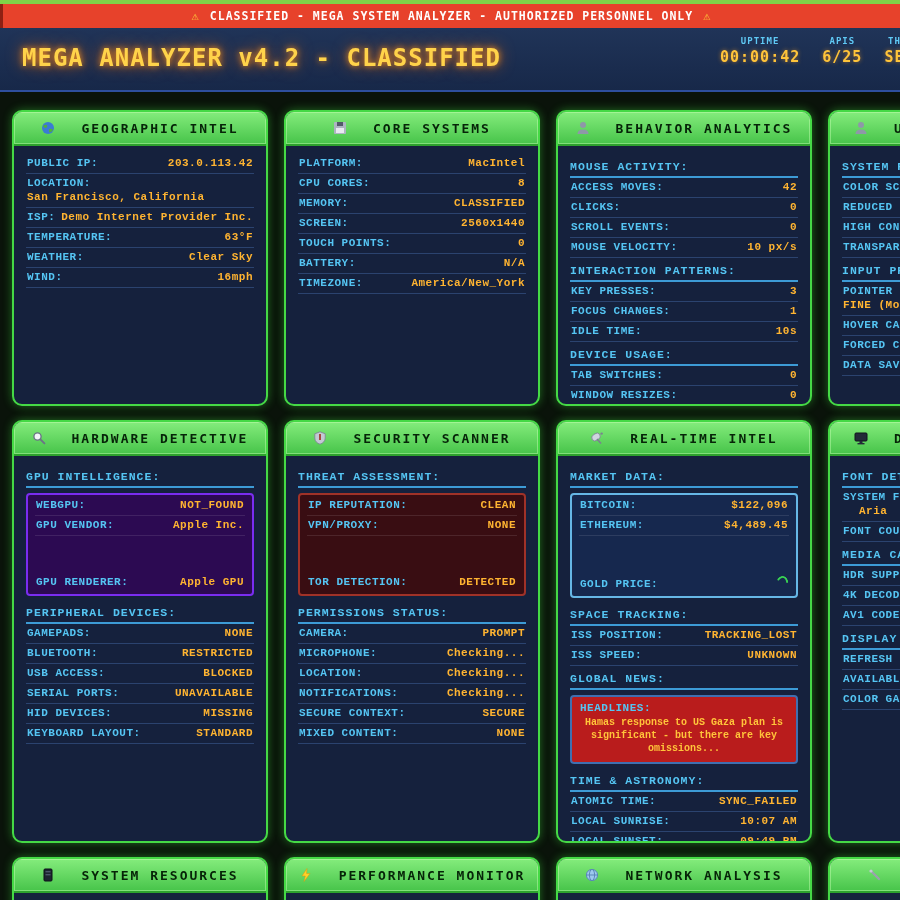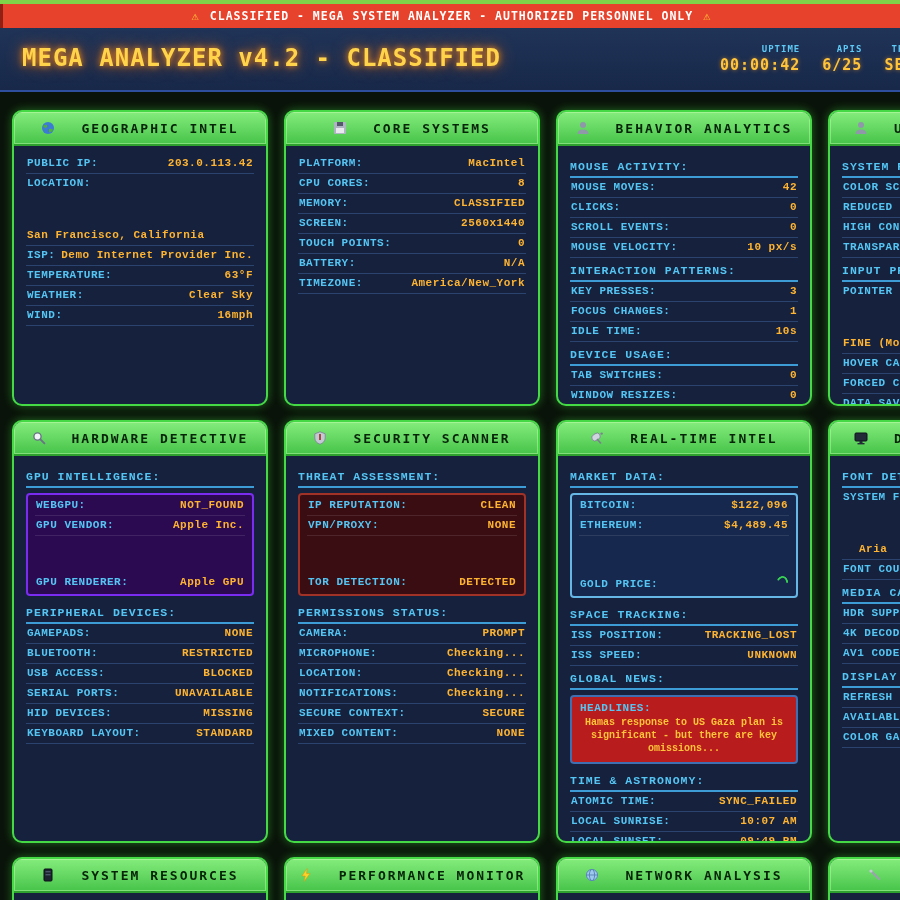--- a/index.html
+++ b/index.html
@@ -22,21 +22,21 @@
   .app-header {
     height:64px; background:linear-gradient(#203458,#172849);
     border-bottom:2px solid #2e4f9e; position:relative;
   }
   .app-title {
     position:absolute; left:22px; top:16px;
     font-size:24px; letter-spacing:1px; color:#ffd34a;
     text-shadow:0 0 6px rgba(255,150,30,.95), 0 0 16px rgba(255,110,0,.8);
   }
   .stats { position:absolute; left:720px; top:8px; display:flex; gap:22px; }
-  .stat { text-align:right;margin-top:8px; }
+  .stat { text-align:center; }
   .stat-label { color:#5fc9f5; font-size:9px; letter-spacing:1px; display:block; }
   .stat-value { color:#ffc43a; font-size:15px; letter-spacing:1px; display:block; margin-top:2px;
                 text-shadow:0 0 4px rgba(255,160,30,.6); }
   
   .grid {
     position:absolute; left:12px; top:110px; width:1072px;
     display:grid; grid-template-columns:repeat(4,256px);
     grid-template-rows:296px 423px 200px; gap:14px 16px;
   }
   .panel {
@@ -63,21 +63,21 @@
     border-bottom:2px solid #3d9bd6;
   }
   .row {
     display:flex; justify-content:space-between; align-items:baseline;
     padding:3px 1px 4px; border-bottom:1px solid #2b436f;
     font-size:11px; letter-spacing:.5px;
   }
   .lbl { color:#55c5f3; white-space:nowrap; }
   .val { color:#ffb431; white-space:nowrap; text-align:right; }
   .row--block { display:block; }
-  .row--block .val { display:block; text-align:left; padding-top:2px;margin-top:38px; }
+  .row--block .val { display:block; text-align:left; padding-top:2px; }
   .row--indent .val { padding-left:16px; }
   .box { border-radius:4px; margin:5px 0 6px; padding:1px 7px 2px; border:2px solid; }
   .box .row { border-bottom:1px solid rgba(255,255,255,.10);gap:38px; }
   .box .row:last-child { border-bottom:none;margin-top:37px; }
   .box--purple { background:#2c0a52; border-color:#7a2df0; }
   .box--red    { background:#390d12; border-color:#a03228; }
   .box--blue   { background:#16284e; border-color:#66b7e6; }
   .box--news   { background:#b91c1c; border-color:#3f6fb0; padding:5px 8px 7px; }
   .news-label { color:#55c5f3; font-size:11px; letter-spacing:.5px; }
   .news-text  { color:#ffc43a; font-size:10px; line-height:13px; text-align:center; margin-top:2px; }
@@ -203,21 +203,21 @@
           <svg viewBox="0 0 14 14">
             <circle cx="7" cy="4" r="3" fill="#8e98a8"></circle>
             <path d="M1.5 13 Q1.5 8.5 7 8.5 Q12.5 8.5 12.5 13Z" fill="#8e98a8"></path>
           </svg>
         </span>
       <span class="panel-title">BEHAVIOR ANALYTICS</span>
     </div>
     <div class="panel-body">
         <div class="section">MOUSE ACTIVITY:</div>
         <div class="row">
-          <span class="lbl">MOUSE MOVES:</span>
+          <span class="lbl">ACCESS MOVES:</span>
           <span class="val">42</span>
         </div>
         <div class="row">
           <span class="lbl">CLICKS:</span>
           <span class="val">0</span>
         </div>
         <div class="row">
           <span class="lbl">SCROLL EVENTS:</span>
           <span class="val">0</span>
         </div>

